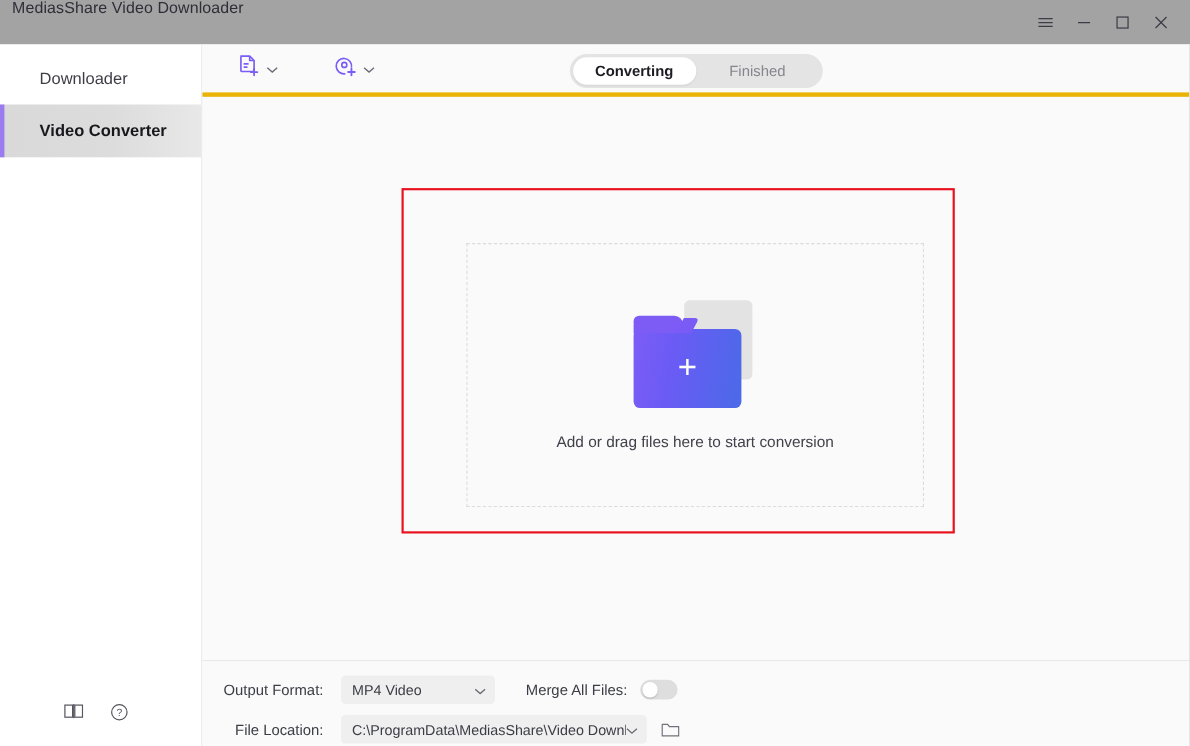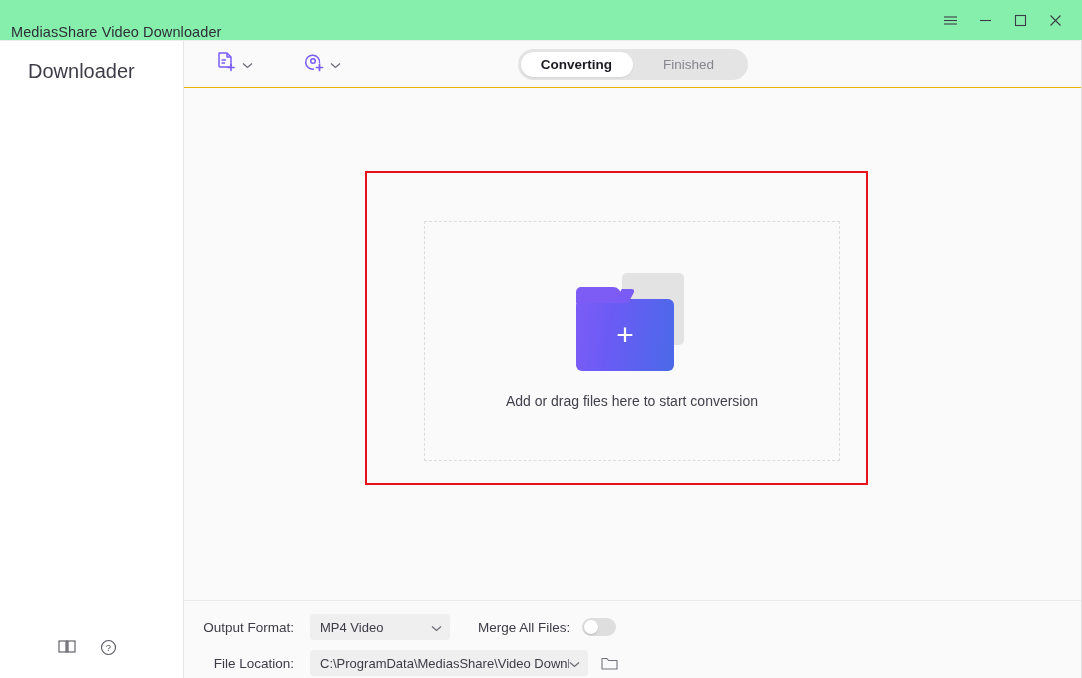--- a/index.html
+++ b/index.html
@@ -12,22 +12,22 @@
   .app {
     position: relative;
     width: 1082px; height: 678px;
     background: #fafafa;
     display: flex; flex-direction: column;
   }
 
   
   .titlebar {
     height: 41px; min-height: 41px;
-    background: #86efac;
-    display: flex; align-items: flex-end;
+    background: #a3a3a3;
+    display: flex; align-items: flex-start;
     border-bottom: 1px solid #ececec;
     position: relative;
   }
   .title-text {
     margin-left: 11px;
     font-size: 14.5px;
     color: #2e2e38;
     letter-spacing: .1px;
   }
   .win-controls {
@@ -51,22 +51,22 @@
     width: 184px; min-width: 184px;
     background: #ffffff;
     border-right: 1px solid #e6e6e6;
     display: flex; flex-direction: column;
     position: relative;
   }
   .nav { padding-top: 6px; }
   .nav-item {
     height: 48px;
     display: flex; align-items: center;
-    padding-left: 28px;
-    font-size: 20px;
+    padding-left: 36px;
+    font-size: 15px;
     color: #3d3d47;
     position: relative;
   }
   .nav-item.active {
     background: linear-gradient(to right, #d9d9d9 0%, #dcdcdc 55%, #e8e8e8 100%);
     font-weight: bold;
     color: #17171c;
   }
   .nav-item.active::before {
     content: "";
@@ -89,21 +89,21 @@
     display: flex; flex-direction: column;
     background: #fafafa;
     border-right: 1px solid #e2e2e2;
     min-width: 0;
     position: relative;
   }
 
   
   .toolbar {
     height: 47px; min-height: 47px;
-    border-bottom: 1px solid #eab308;
+    border-bottom: 4px solid #eab308;
     background: #fafafa;
     display: flex; align-items: center;
     position: relative;
   }
   .tool-group { display: flex; align-items: center; }
   .tool-btn {
     display: flex; align-items: center; gap: 5px;
     padding: 3px 6px;
   }
   .tool-btn.first { margin-left: 25px; }
@@ -300,20 +300,23 @@
       </div>
     </div>
   </div>
 
   <div class="body">
 
     <div class="sidebar">
       <div class="nav">
         <div class="nav-item">
           <span>Downloader</span>
+        </div>
+        <div class="nav-item active">
+          <span>Video Converter</span>
         </div>
       </div>
       <div class="sidebar-footer">
         <span>
           <svg width="18" height="16" viewBox="0 0 18 16">
               <g fill="none" stroke="currentColor" stroke-width="1.1">
                 <rect x="1" y="2" width="7" height="11"></rect>
                 <rect x="10" y="2" width="7" height="11"></rect>
                 <line x1="9" y1="1" x2="9" y2="14"></line>
               </g>

